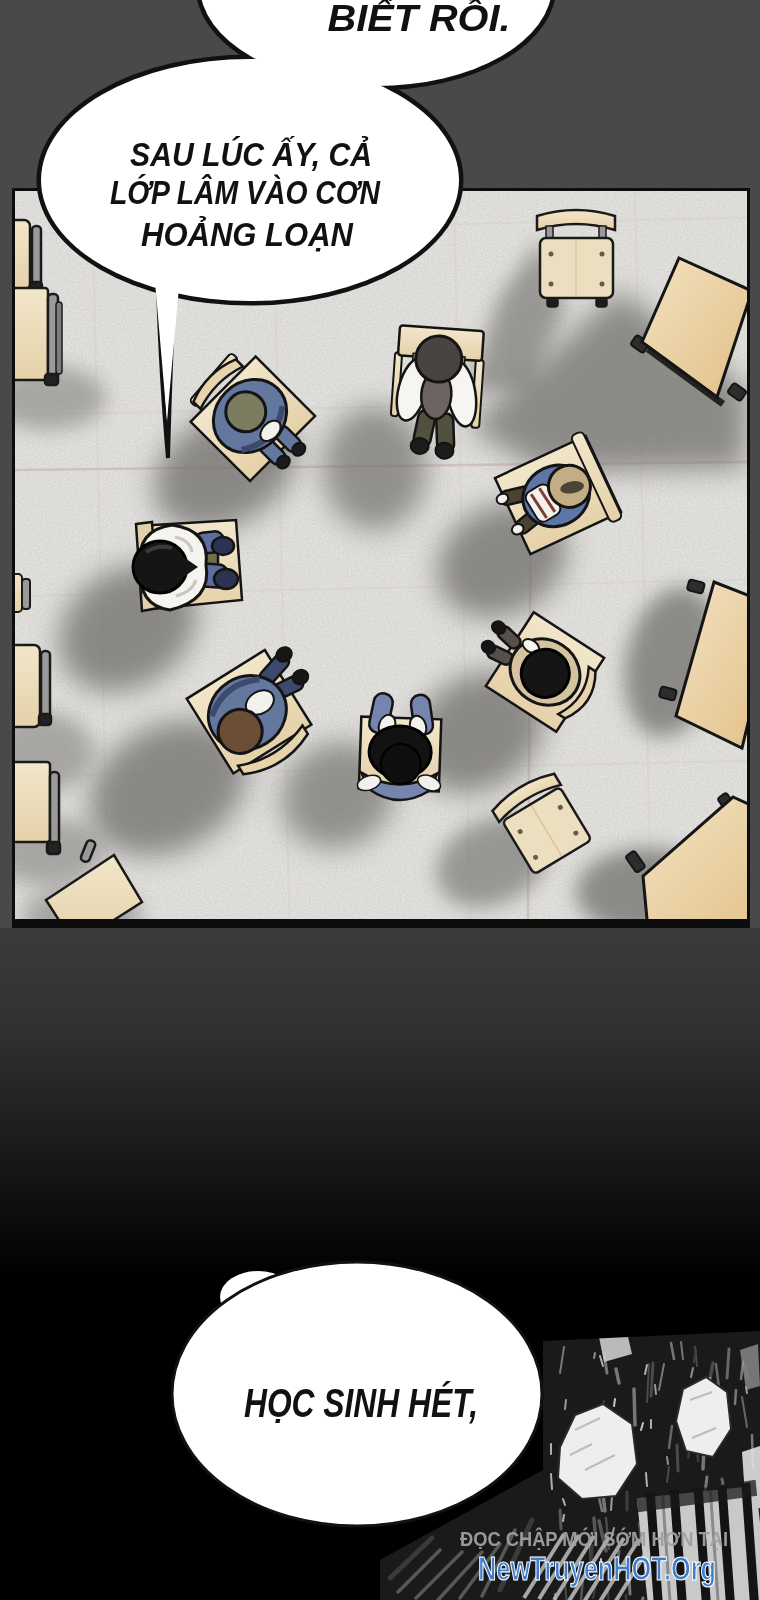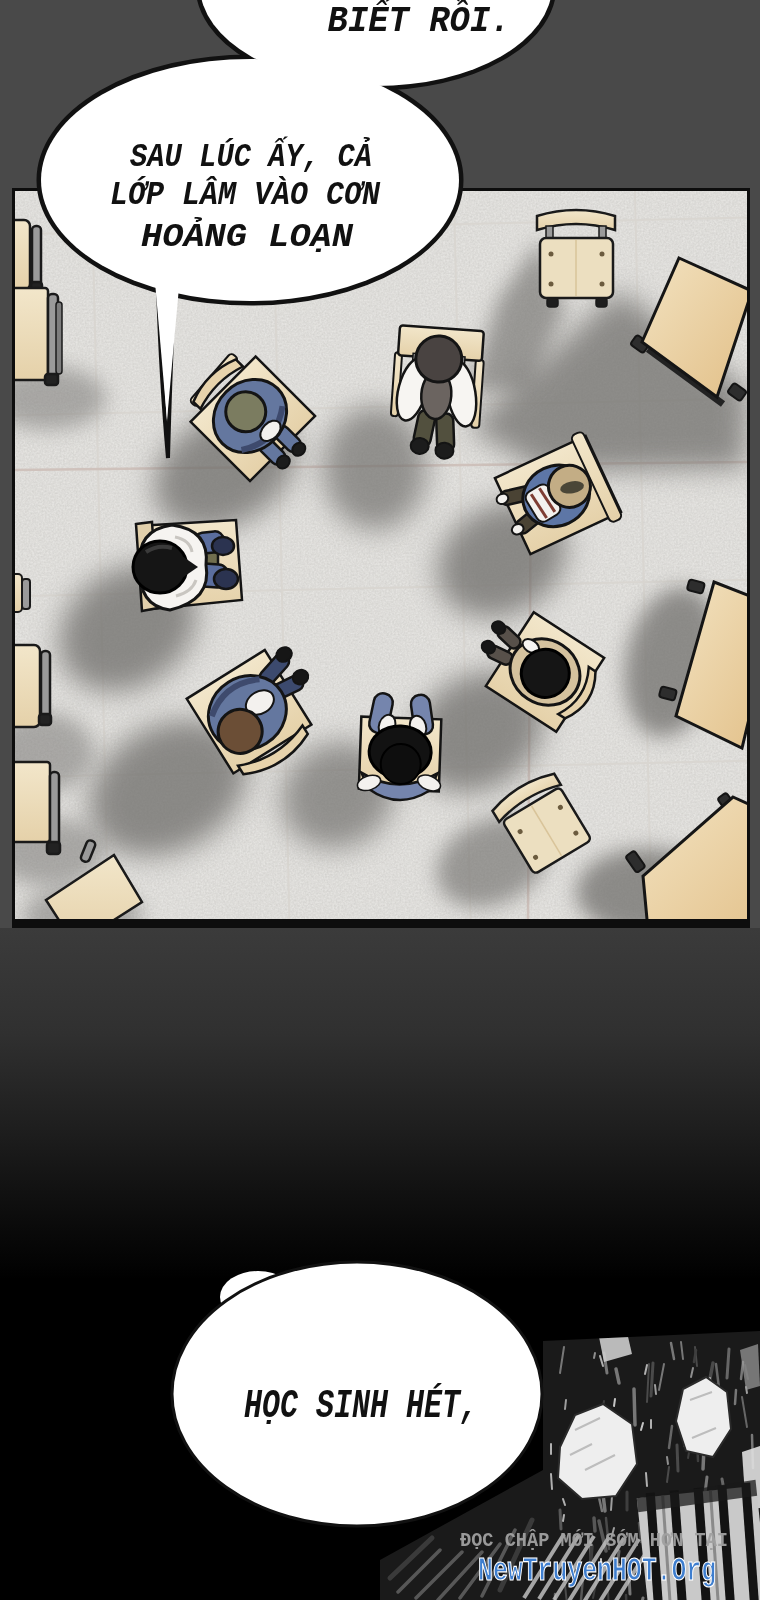--- a/index.html
+++ b/index.html
@@ -1,16 +1,16 @@
 <!DOCTYPE html>
 <html><head>
 <meta charset="utf-8">
 <style>
 html,body{margin:0;padding:0;width:760px;height:1600px;background:#000;overflow:hidden}
-.page{position:relative;width:760px;height:1600px;font-family:Liberation Mono, monospace}
+.page{position:relative;width:760px;height:1600px;font-family:Liberation Sans, sans-serif}
 svg{display:block}
 </style>
 </head>
 <body>
 <div class="page">
 <svg width="760" height="1600" viewBox="0 0 760 1600">
 <defs>
 <linearGradient id="woodg" x1="0" y1="0" x2="0" y2="1">
 <stop offset="0" stop-color="#f2e6ca"></stop>
           <stop offset="1" stop-color="#e5d1a9"></stop>

